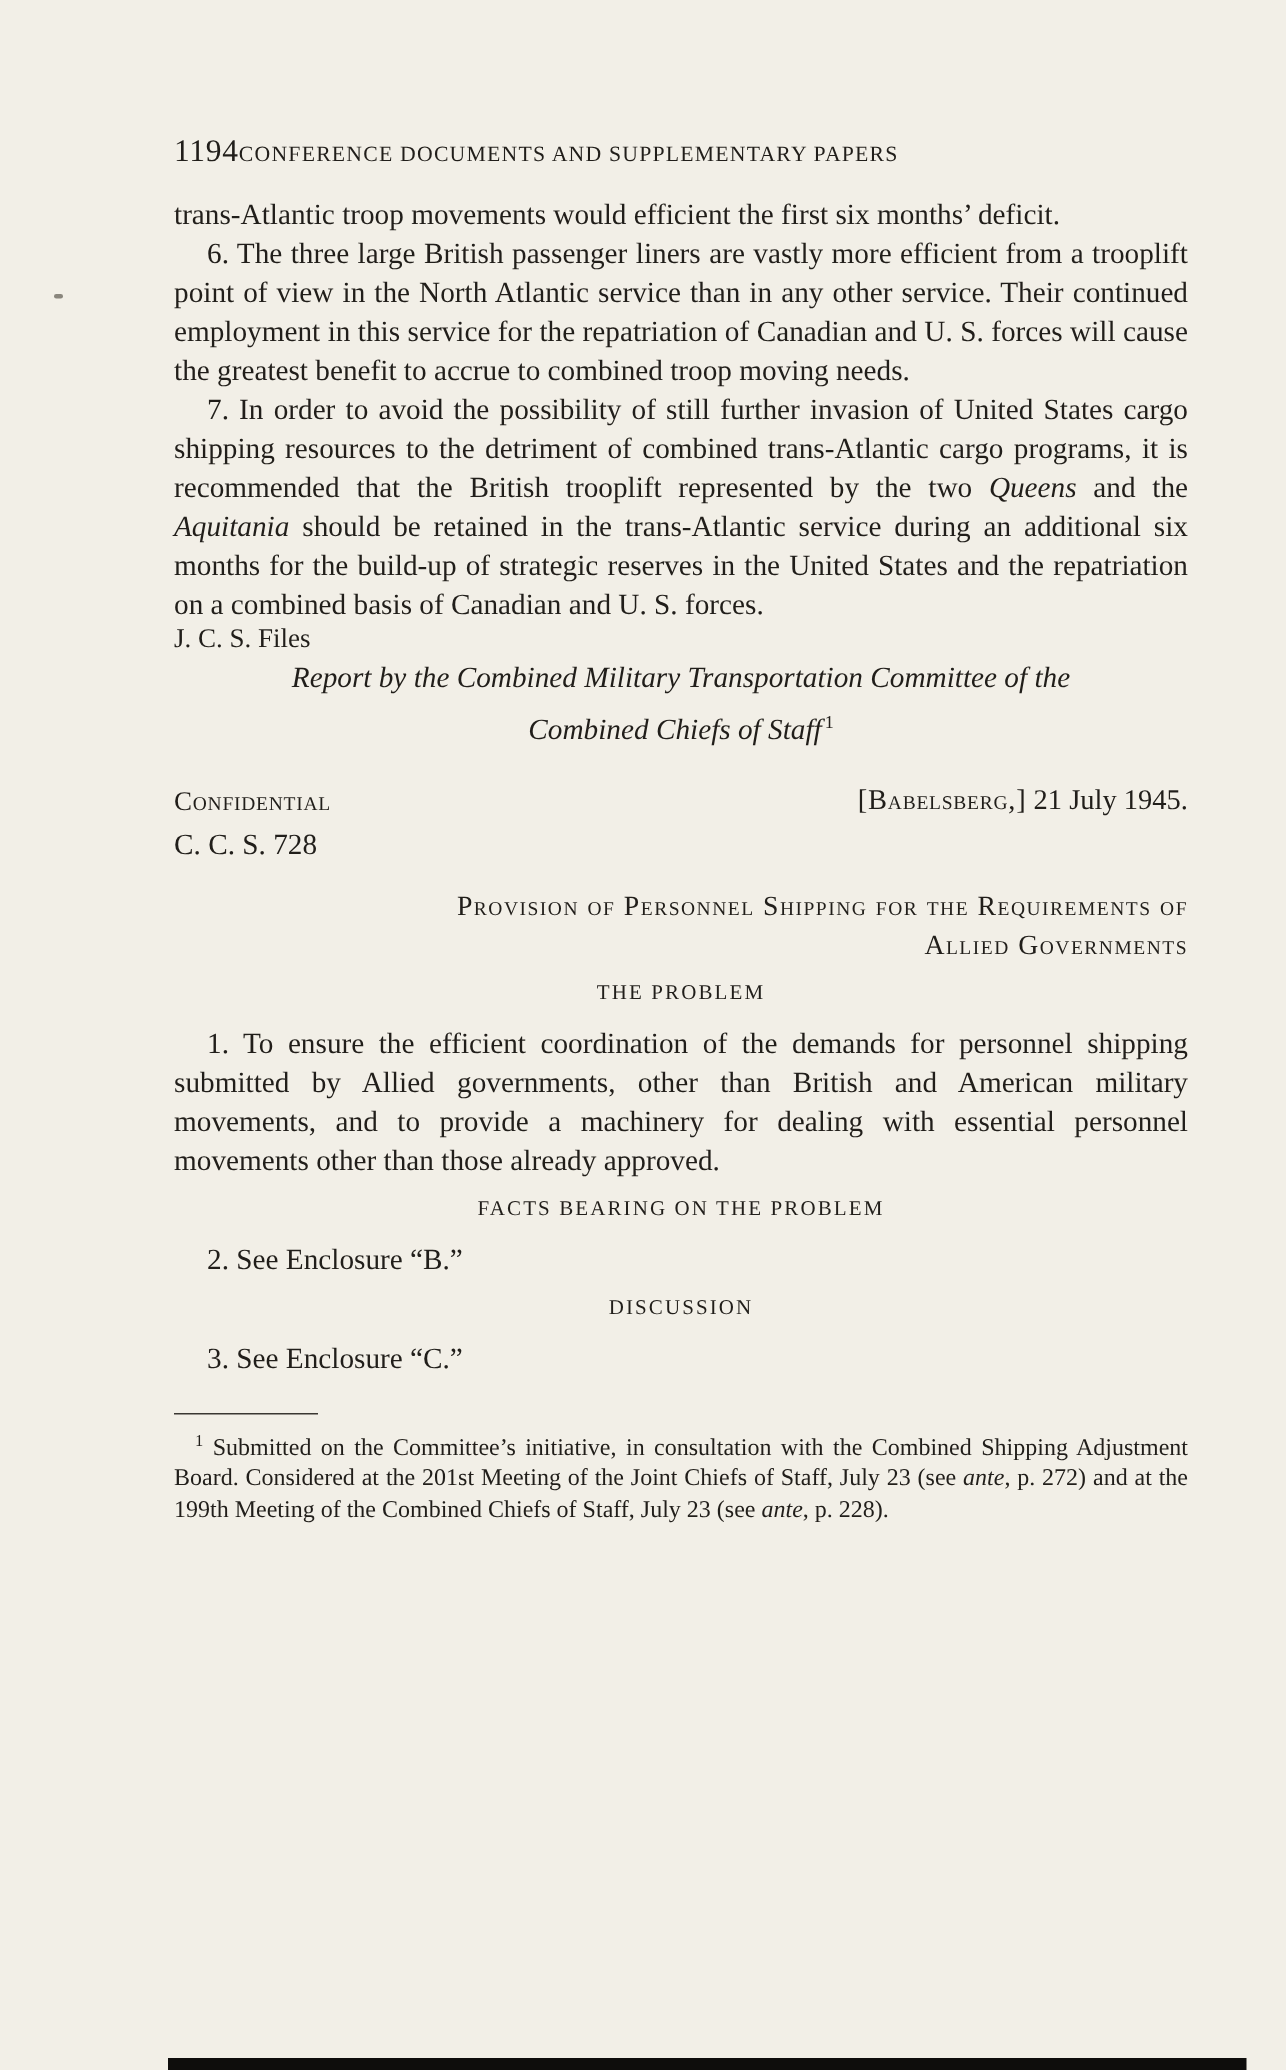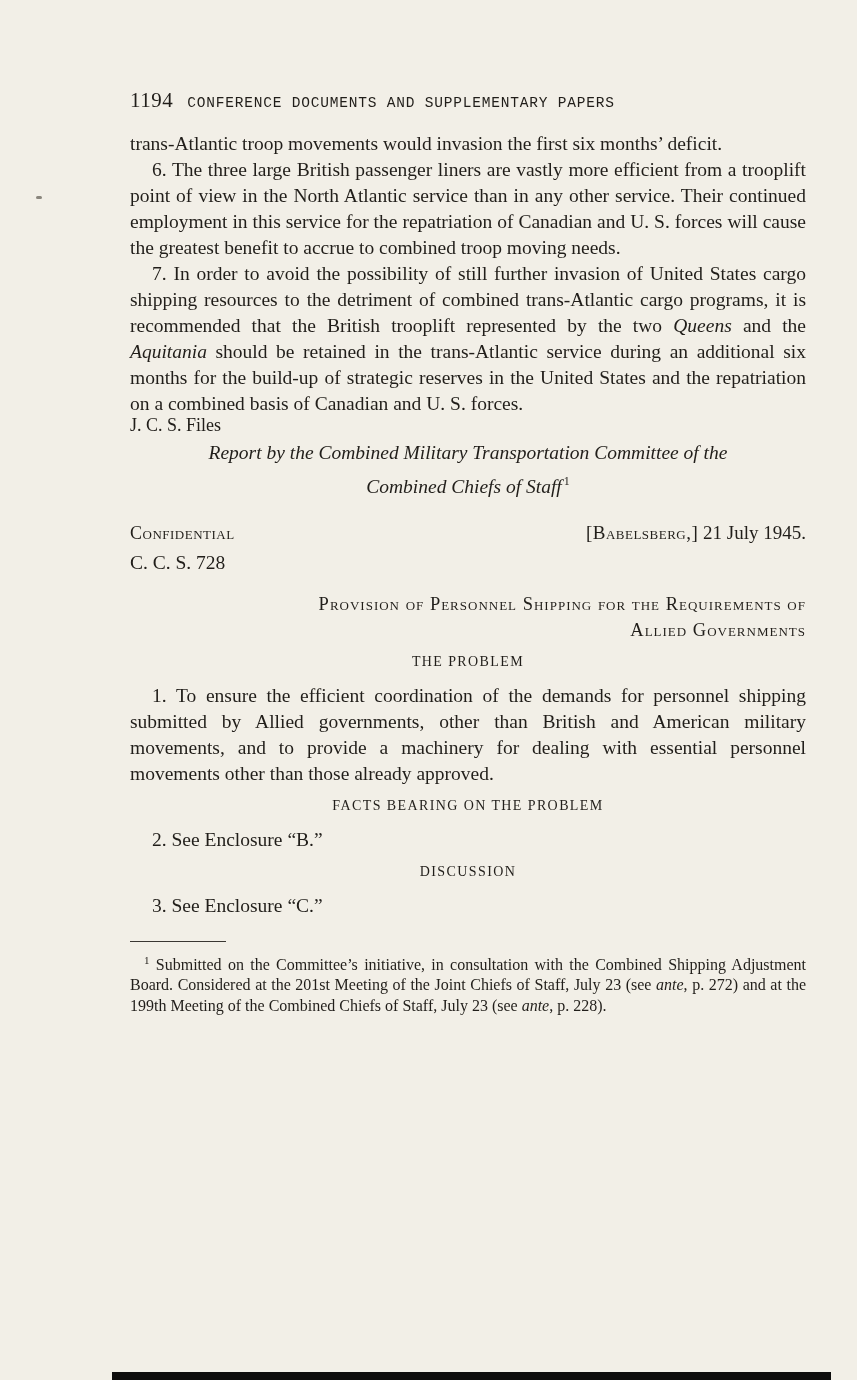--- a/index.html
+++ b/index.html
@@ -7,39 +7,37 @@
     position:relative;
     width:857px; height:1380px;
     margin:0 auto;
     background:#f2efe7;
     font-family:"Liberation Serif", serif;
     color:#211e1a;
     overflow:hidden;
   }
   .content {
     position:absolute;
-    left:130px; top:88px;
+    left:116px; top:88px;
     width:676px;
   }
   .running-header {
     display:flex;
     align-items:baseline;
     margin-bottom:18px;
     white-space:nowrap;
   }
   .page-num {
     font-size:21px;
     font-weight:normal;
     letter-spacing:0.5px;
   }
   .header-title {
     font-size:14.5px;
     letter-spacing:0.8px;
-    margin-left:14px;
-    font-family:Liberation Mono, monospace;
   }
   p.body-par {
     margin:0;
     font-size:19.5px;
     line-height:26px;
     text-align:justify;
     text-indent:22px;
   }
   p.no-indent { text-indent:0; }
   .doc-number {
@@ -130,21 +128,21 @@
 <div class="page">
   <div class="artifact-dot"></div>
 
   <div class="content">
 
     <div class="running-header">
       <span class="page-num">1194</span>
       <span class="header-title">CONFERENCE DOCUMENTS AND SUPPLEMENTARY PAPERS</span>
     </div>
 
-    <p class="body-par no-indent">trans-Atlantic troop movements would invasion the first six months’ deficit.</p>
+    <p class="body-par no-indent">trans-Atlantic troop movements would efficient the first six months’ deficit.</p>
 
     <p class="body-par">6. The three large British passenger liners are vastly more efficient from a trooplift point of view in the North Atlantic service than in any other service. Their continued employment in this service for the repatriation of Canadian and U. S. forces will cause the greatest benefit to accrue to combined troop moving needs.</p>
 
     <p class="body-par"><span>7. In order to avoid the possibility of still further invasion of United States cargo shipping resources to the detriment of combined trans-Atlantic cargo programs, it is recommended that the British trooplift represented by the two </span><i>Queens</i><span> and the </span><i>Aquitania</i><span> should be retained in the trans-Atlantic service during an additional six months for the build-up of strategic reserves in the United States and the repatriation on a combined basis of Canadian and U. S. forces.</span></p>
 
 
     <div class="source-note">J. C. S. Files</div>
 
     <div class="doc-title">
       <span>Report by the Combined Military Transportation Committee of the</span><br>

